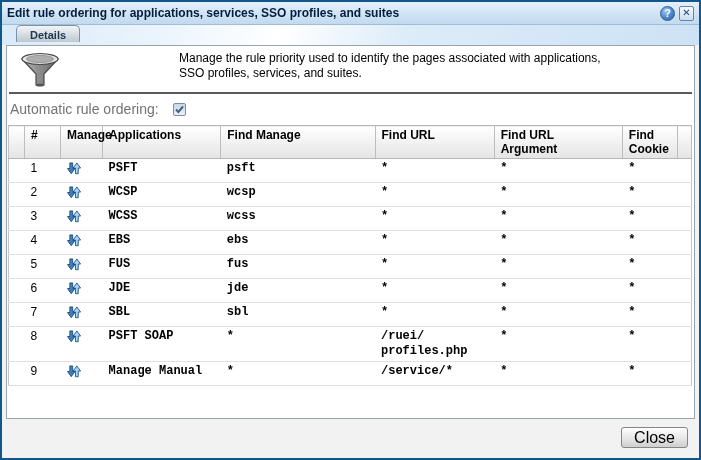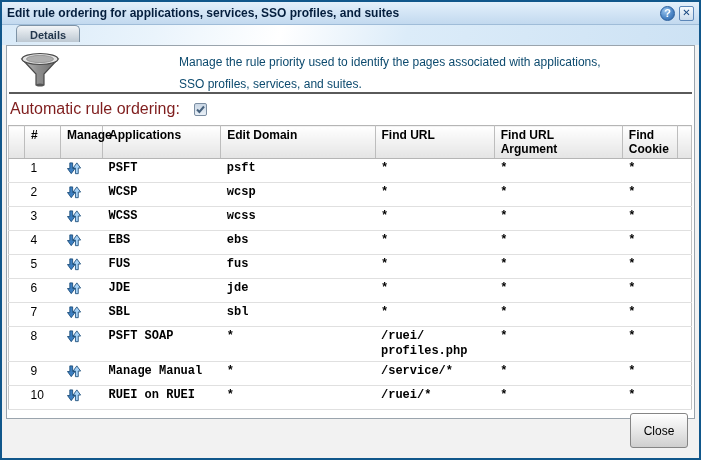--- a/index.html
+++ b/index.html
@@ -56,25 +56,25 @@
   
   .panel {
     margin:0 4px; flex:0 0 374px; box-sizing:border-box;
     border:1px solid #9aa4ad; background:#ffffff;
     position:relative; overflow:hidden;
   }
   .intro { position:relative; height:46px; }
   .funnel { position:absolute; left:12px; top:4px; }
   .intro-text {
     position:absolute; left:172px; top:5px; right:6px;
-    font-size:12px; color:#0c4a6e; line-height:22px; white-space:pre-line;
+    font-size:12px; color:#000000; line-height:15px; white-space:pre-line;
   }
   .divider { margin:0 2px; border:none; border-top:2px solid #5a5a5a; height:0; }
   .autorow { height:30px; display:flex; align-items:center; padding-left:3px; }
-  .autorow .lbl { font-size:16px; color:#7f1d1d; }
+  .autorow .lbl { font-size:14px; color:#737373; }
   .checkbox {
     width:13px; height:13px; margin-left:14px; box-sizing:border-box;
     border:1px solid #7b8ea2; border-radius:2px;
     background:linear-gradient(#c9d6e4,#e9f0f7);
     display:inline-flex; align-items:center; justify-content:center; cursor:pointer;
   }
   
   .tblwrap { margin:1px 1px 0 1px; }
   table.rules {
     border-collapse:collapse; table-layout:fixed; width:684px;
@@ -96,25 +96,25 @@
     color:#000000; white-space:pre-line;
   }
   td.c-num { padding-left:9px; }
   td.v { font-weight:bold;font-family:Liberation Mono, monospace; }
   td.c-order { padding-top:1px; padding-bottom:0; }
   .order-ic { display:inline-block; width:15px; height:15px; cursor:pointer; }
   
   .footer { flex:1; position:relative; background:#f2f2f2; }
   .btn-close {
     position:absolute; right:11px; bottom:10px;
-    min-width:58px; height:35px; box-sizing:border-box;
+    min-width:58px; height:21px; box-sizing:border-box;
     border:1px solid #858585; border-radius:3px;
     background:linear-gradient(#ffffff,#e3e3e3 60%,#cfcfcf);
     box-shadow:inset 0 1px 0 #ffffff;
-    font-family:inherit; font-size:12px; color:#000000;
+    font-family:inherit; font-size:16px; color:#000000;
     padding:0 12px; cursor:pointer;
   }
 </style>
 </head>
 <body>
 
 <div class="dialog">
 
   <div class="titlebar">
     <span class="title">Edit rule ordering for applications, services, SSO profiles, and suites</span>
@@ -173,21 +173,21 @@
           <col style="width:128px">
             <col style="width:55px">
             <col style="width:14px">
         </colgroup>
         <thead>
           <tr>
               <th class="c-edge"></th>
               <th>#</th>
               <th>Manage</th>
               <th>Applications</th>
-              <th>Edit Domain</th>
+              <th>Find Manage</th>
               <th>Find URL</th>
               <th>Find URL
 Argument</th>
               <th>Find
 Cookie</th>
               <th class="c-edge"></th>
             </tr>
         </thead>
         <tbody>
             <tr>
@@ -310,34 +310,20 @@
                     <polygon points="3,2 6,2 6,8 8.5,8 4.5,13.5 0.5,8 3,8" fill="#3d7fc1" stroke="#184a77" stroke-width="0.9"></polygon>
                     <polygon points="12,13.5 9,13.5 9,7.5 6.5,7.5 10.5,2 14.5,7.5 12,7.5" fill="#a6d2f7" stroke="#184a77" stroke-width="0.9"></polygon>
                   </svg></span></td>
               <td class="v">Manage Manual</td>
               <td class="v">*</td>
               <td class="v">/service/*</td>
               <td class="v">*</td>
               <td class="v">*</td>
               <td class="c-edge"></td>
             </tr>
-            <tr>
-              <td class="c-edge"></td>
-              <td class="c-num">10</td>
-              <td class="c-order"><span class="order-ic"><svg width="15" height="15" viewBox="0 0 16 16">
-                    <polygon points="3,2 6,2 6,8 8.5,8 4.5,13.5 0.5,8 3,8" fill="#3d7fc1" stroke="#184a77" stroke-width="0.9"></polygon>
-                    <polygon points="12,13.5 9,13.5 9,7.5 6.5,7.5 10.5,2 14.5,7.5 12,7.5" fill="#a6d2f7" stroke="#184a77" stroke-width="0.9"></polygon>
-                  </svg></span></td>
-              <td class="v">RUEI on RUEI</td>
-              <td class="v">*</td>
-              <td class="v">/ruei/*</td>
-              <td class="v">*</td>
-              <td class="v">*</td>
-              <td class="c-edge"></td>
-            </tr>
           </tbody>
       </table>
     </div>
 
   </div>
 
   <div class="footer">
     <button class="btn-close">Close</button>
   </div>
 

